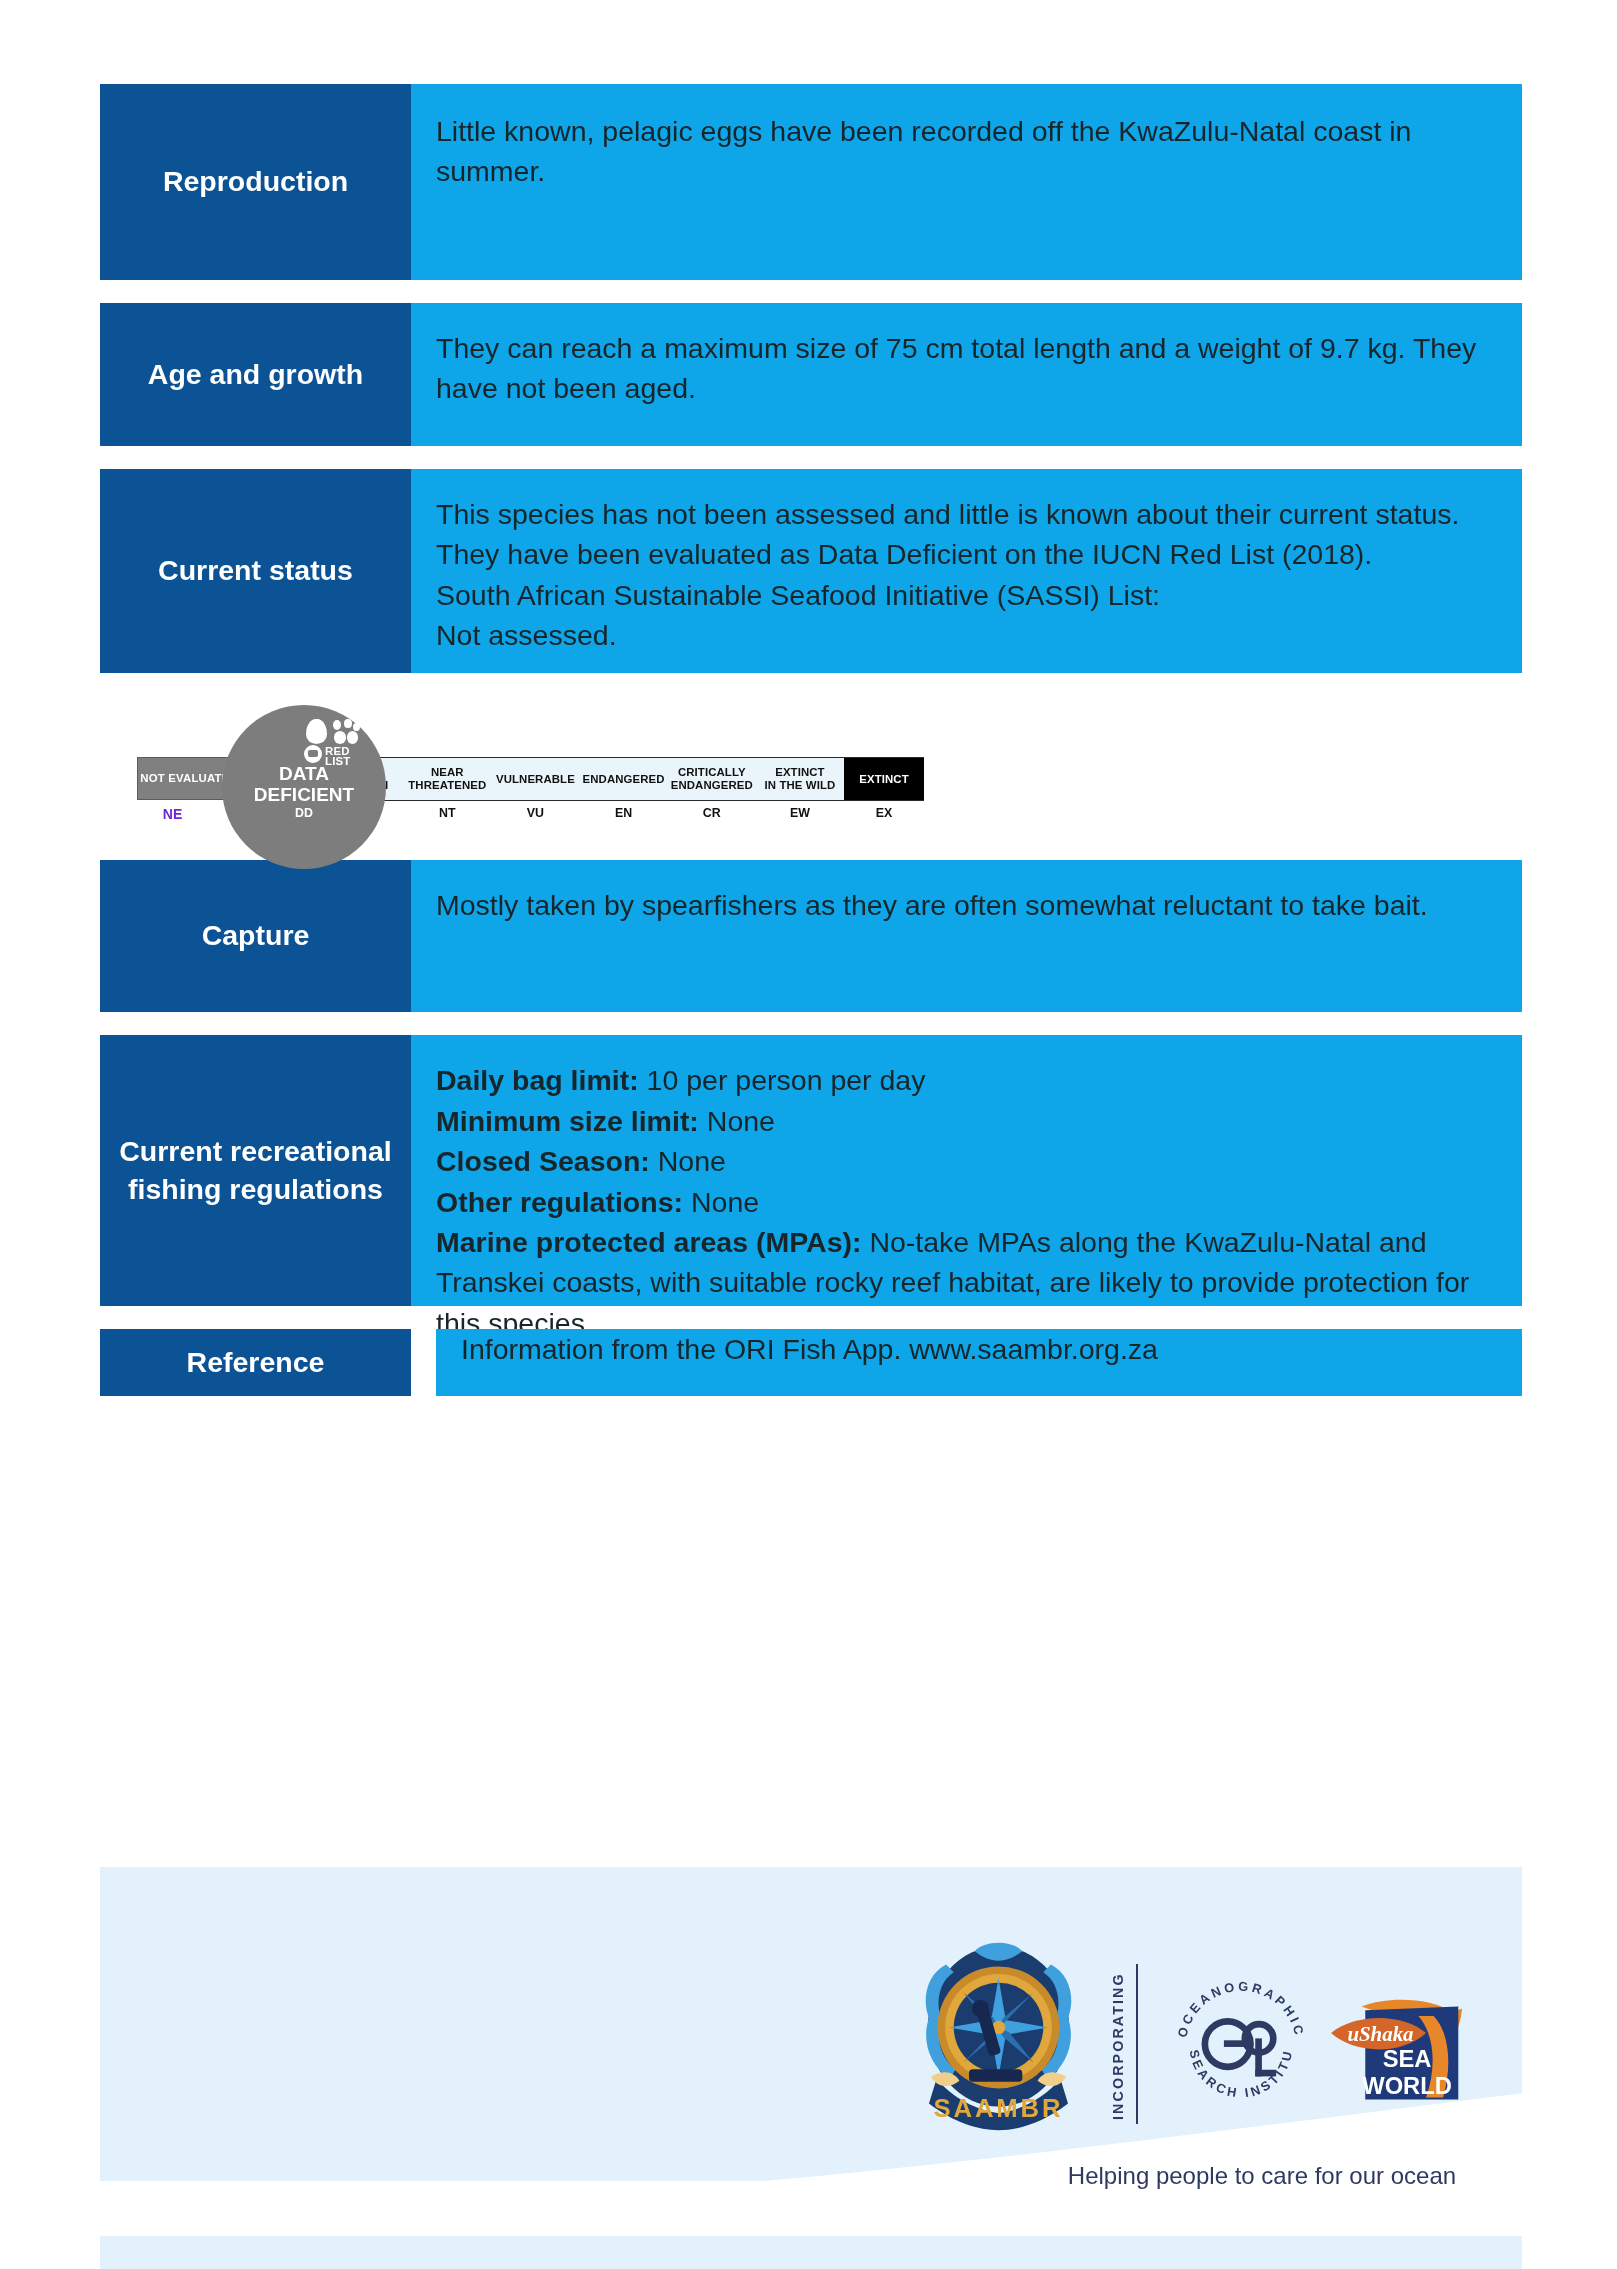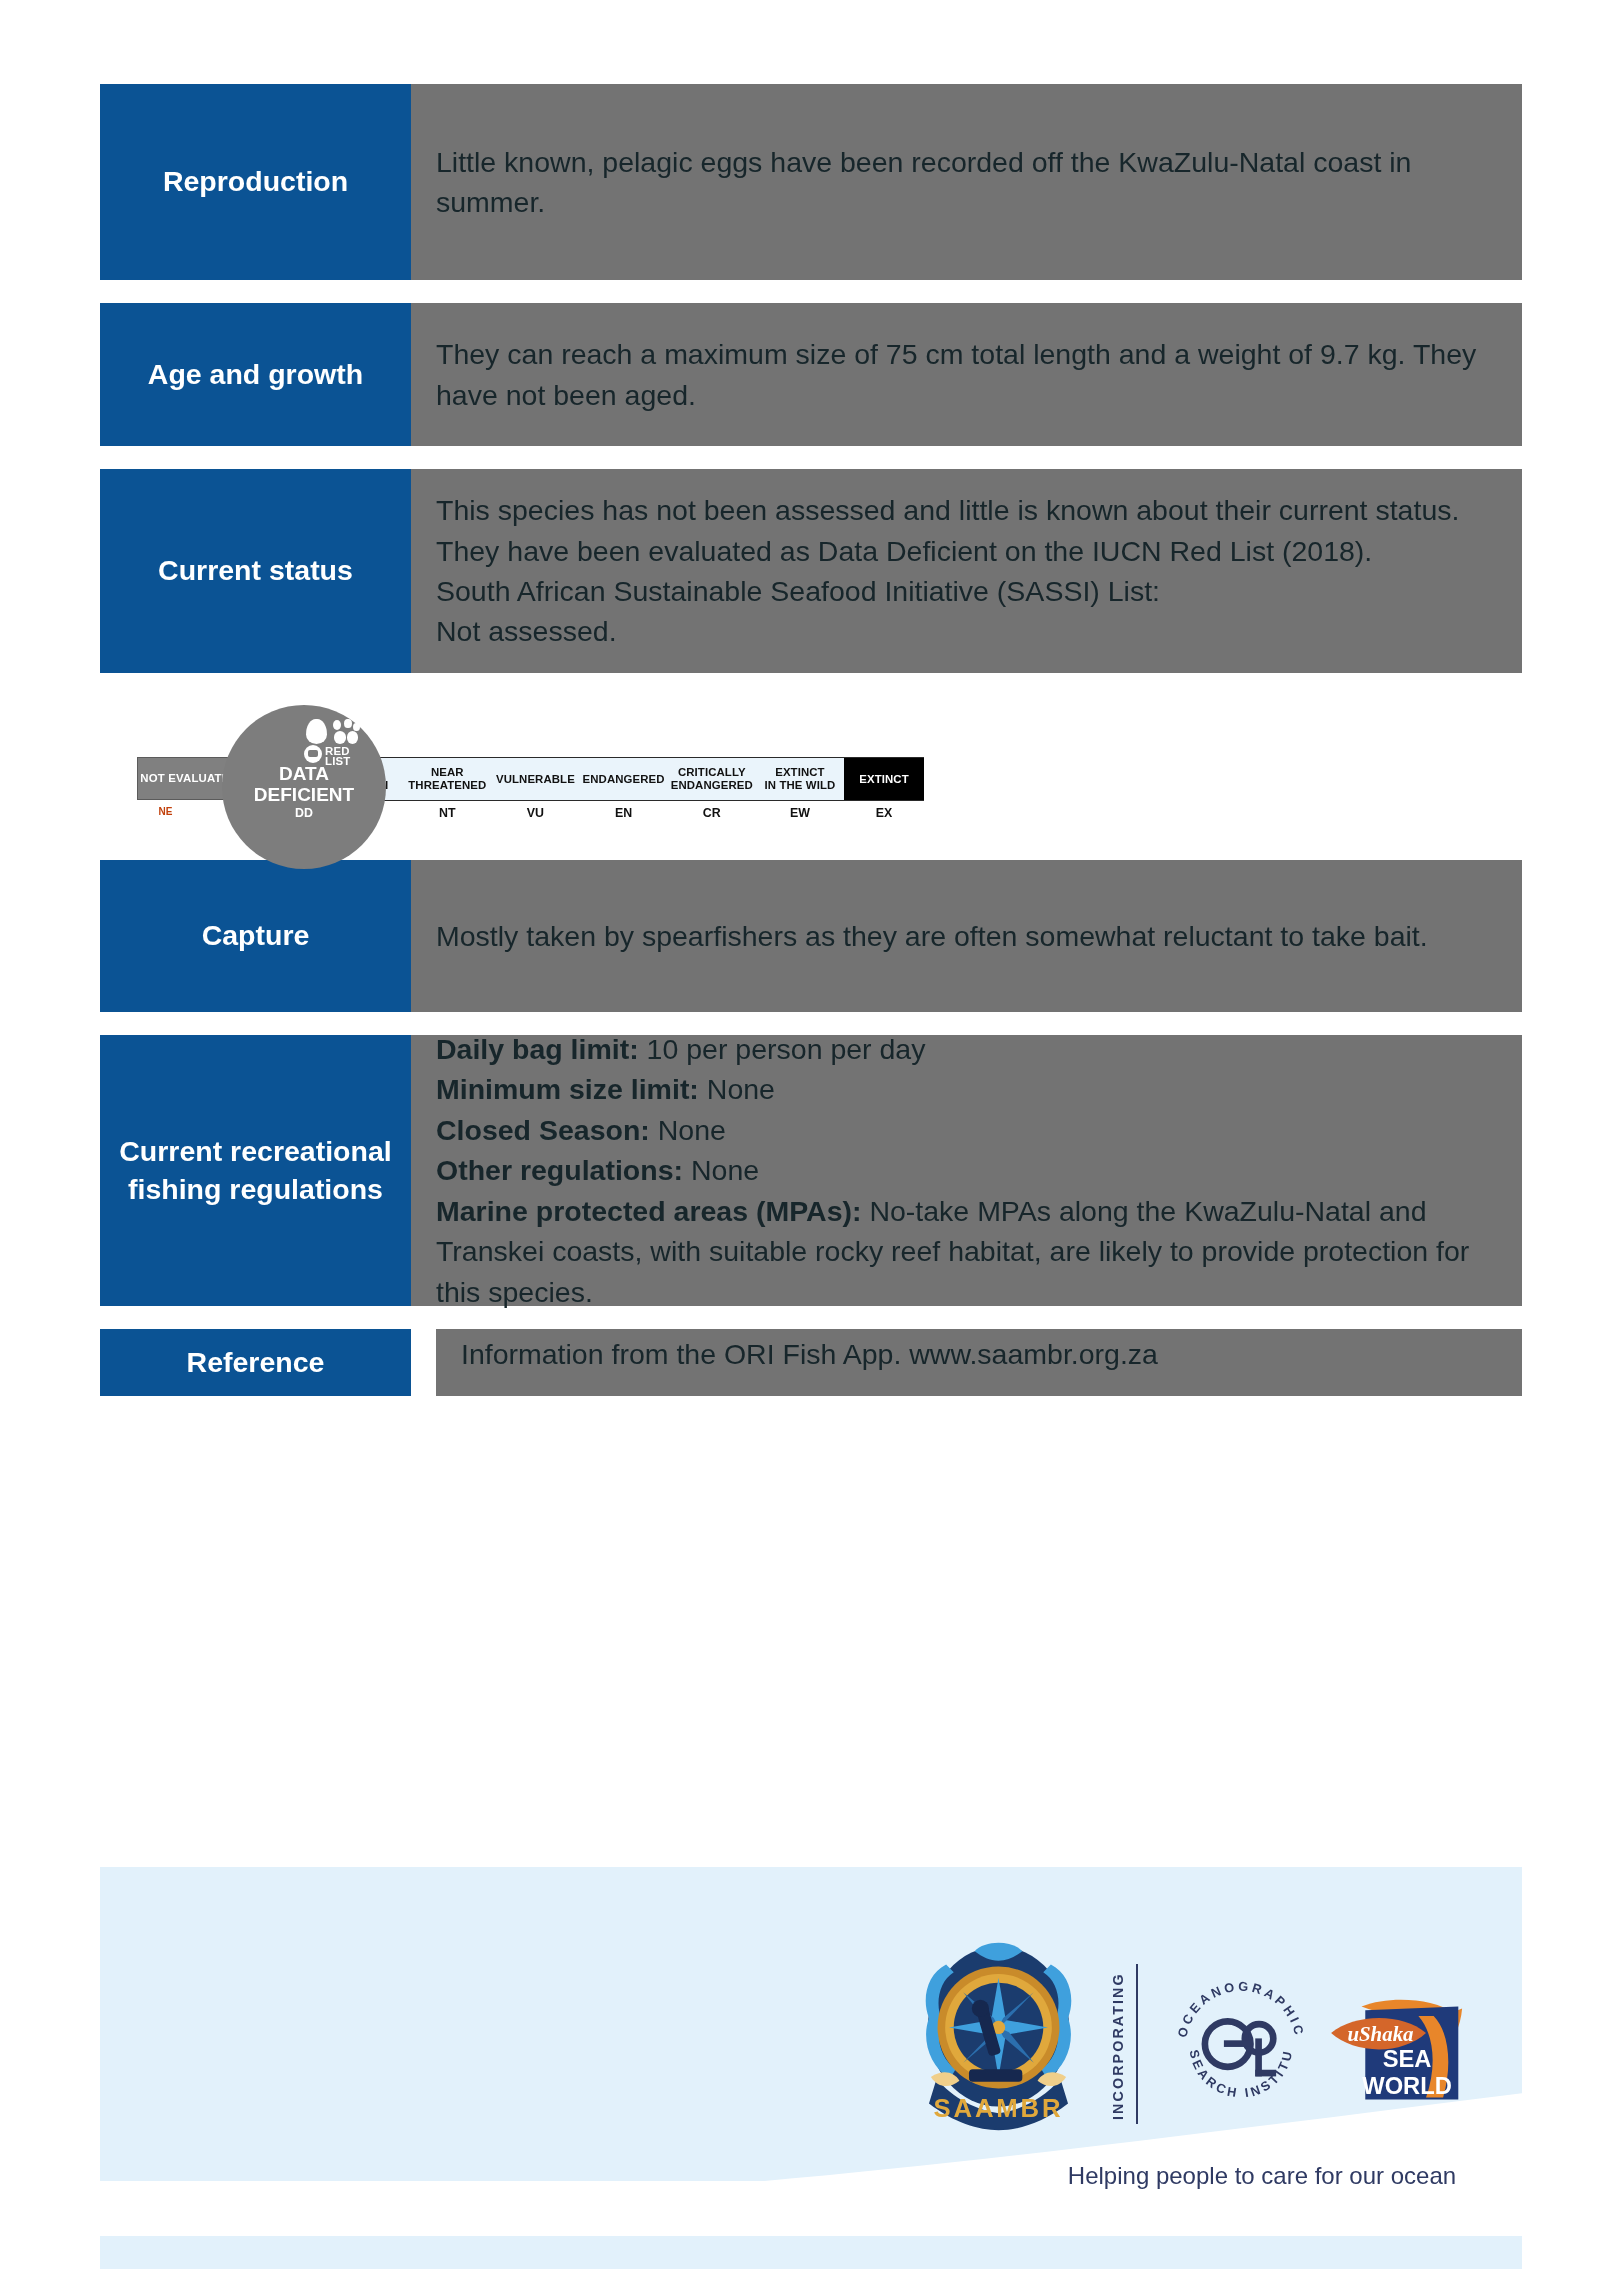--- a/index.html
+++ b/index.html
@@ -40,29 +40,29 @@
     justify-content: center;
     text-align: center;
     font-size: 28.5px;
     font-weight: bold;
     line-height: 1.32;
     padding: 13.3px 15px;
     box-sizing: border-box;
   }
   .row-body {
     flex: 1 1 auto;
-    background: #737373;
+    background: #0ea5e9;
     color: #17262b;
     font-size: 28.5px;
     line-height: 1.42;
     padding: 25px 23px 25px 25px;
     box-sizing: border-box;
     display: flex;
     flex-direction: column;
-    justify-content: center;
+    justify-content: flex-start;
   }
   .row-body p { margin: 0; }
   .row-body .ln { display: block; }
   .reg-line { display: block; }
   .reg-label { font-weight: bold; }
 
   .row.r-reproduction .row-body { padding-top: 27px; padding-bottom: 27px; min-height: 107px; }
   .row.r-reproduction { height: 196px; }
   .row.r-age { height: 143px; }
   .row.r-status { height: 204px; }
@@ -101,27 +101,27 @@
     color: #ffffff;
     font-size: 11.4px;
     font-weight: bold;
     line-height: 1.12;
     text-align: center;
     letter-spacing: 0.2px;
     margin-left: 29px;
   }
   .ne-code {
     position: absolute;
-    left: 13px;
+    left: 20px;
     top: 95px;
     width: 105px;
     text-align: center;
-    font-size: 10px;
-    font-weight: bold;
-    color: #c2410c;
+    font-size: 14px;
+    font-weight: bold;
+    color: #6d28d9;
   }
   .scale-bar {
     position: absolute;
     left: 215px;
     top: 46px;
     width: 609px;
     height: 44px;
     background: #eaf4fb;
     border-top: 1.9px solid #2a2a2a;
     border-bottom: 1.9px solid #2a2a2a;

